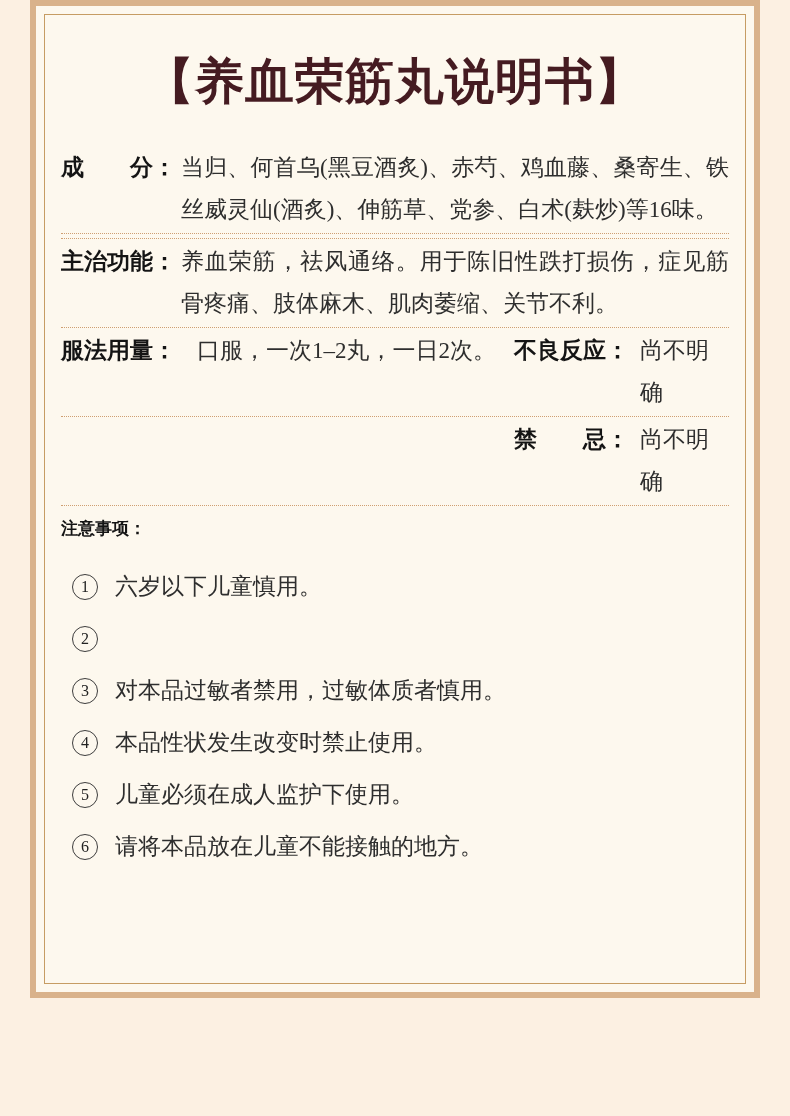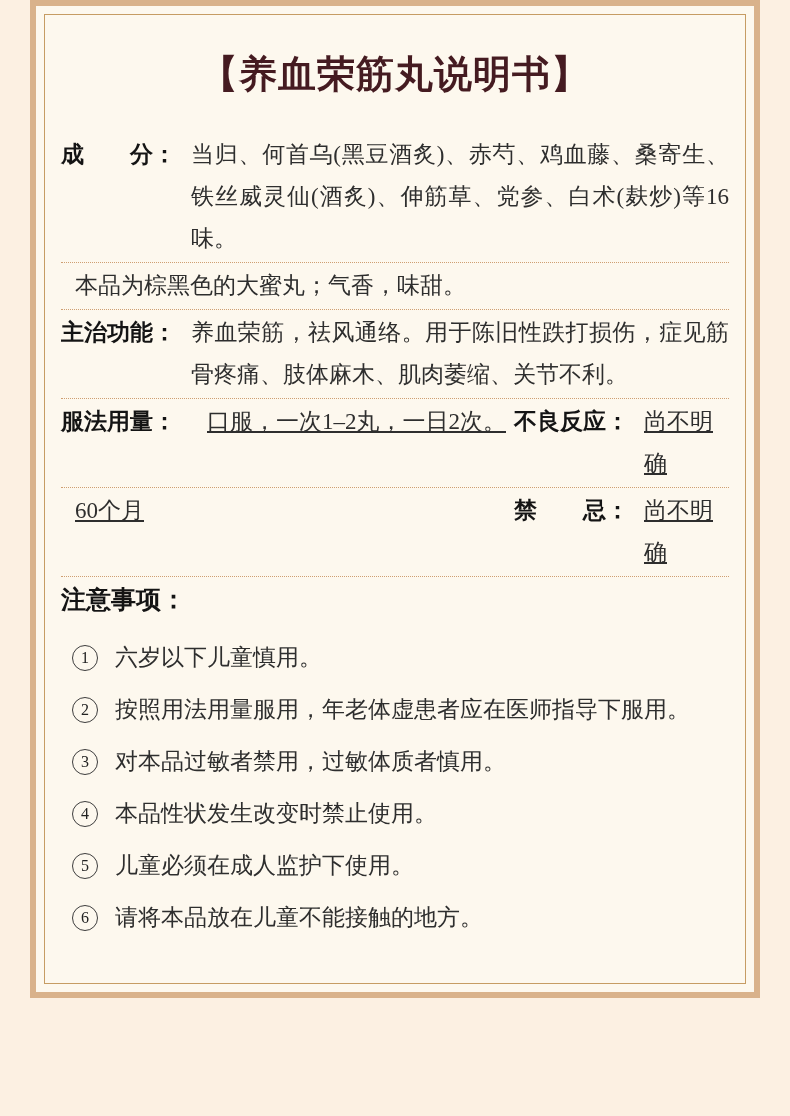--- a/index.html
+++ b/index.html
@@ -26,21 +26,21 @@
     position: absolute;
     top: 8px; left: 8px; right: 8px; bottom: 8px;
     border: 1px solid #c69c63;
     box-sizing: border-box;
     padding: 0 16px;
     overflow: hidden;
   }
   .doc-title {
     margin-top: 36px;
     text-align: center;
-    font-size: 38px;
+    font-size: 49px;
     font-weight: bold;
     color: #451b21;
     letter-spacing: 1px;
     line-height: 1.25;
   }
   .info-table {
     margin-top: 33px;
   }
   .row {
     display: flex;
@@ -57,37 +57,38 @@
     font-weight: bold;
     color: #141414;
   }
   .term {
     display: inline-block;
     width: 92px;
     text-align: justify;
     text-align-last: justify;
   }
   .value {
-    margin-left: 14px;
+    margin-left: 4px;
     flex: 1;
     text-align: justify;
   }
   .pair-left {
     display: flex;
     width: 453px;
     flex: 0 0 453px;
     gap: 16px;
   }
   .pair-right {
     display: flex;
     flex: 1;
+    gap: 6px;
   }
-  .pair-left .value, .pair-right .value { text-align: left; text-decoration: underline; }
+  .pair-left .value, .pair-right .value { text-align: left; }
   .notices-heading {
-    font-size: 25px;
+    font-size: 17px;
     font-weight: bold;
     color: #141414;
     line-height: 42px;
     padding: 2px 0;
   }
   .notices-list {
     margin-top: 22px;
     padding-left: 11px;
   }
   .notice-item {
@@ -122,21 +123,20 @@
     <div class="doc-title">【养血荣筋丸说明书】</div>
 
     <div class="info-table">
 
       <div class="row">
         <div class="term-wrap"><span class="term">成分</span><span>：</span></div>
         <div class="value">当归、何首乌(黑豆酒炙)、赤芍、鸡血藤、桑寄生、铁丝威灵仙(酒炙)、伸筋草、党参、白术(麸炒)等16味。</div>
       </div>
 
       <div class="row">
-        <div class="value">本品为棕黑色的大蜜丸；气香，味甜。</div>
       </div>
 
       <div class="row">
         <div class="term-wrap"><span class="term">主治功能</span><span>：</span></div>
         <div class="value">养血荣筋，祛风通络。用于陈旧性跌打损伤，症见筋骨疼痛、肢体麻木、肌肉萎缩、关节不利。</div>
       </div>
 
 
       <div class="row">
         <div class="pair-left">
@@ -144,38 +144,36 @@
           <div class="value">口服，一次1–2丸，一日2次。</div>
         </div>
         <div class="pair-right">
           <div class="term-wrap"><span class="term">不良反应</span><span>：</span></div>
           <div class="value">尚不明确</div>
         </div>
       </div>
 
       <div class="row">
         <div class="pair-left">
-          <div class="value">60个月</div>
         </div>
         <div class="pair-right">
           <div class="term-wrap"><span class="term">禁忌</span><span>：</span></div>
           <div class="value">尚不明确</div>
         </div>
       </div>
 
       <div class="notices-heading"><span>注意事项</span><span>：</span></div>
 
       <div class="notices-list">
         <div class="notice-item">
           <span class="num-circle">1</span>
           <span>六岁以下儿童慎用。</span>
         </div>
         <div class="notice-item">
           <span class="num-circle">2</span>
-          <span>按照用法用量服用，年老体虚患者应在医师指导下服用。</span>
         </div>
         <div class="notice-item">
           <span class="num-circle">3</span>
           <span>对本品过敏者禁用，过敏体质者慎用。</span>
         </div>
         <div class="notice-item">
           <span class="num-circle">4</span>
           <span>本品性状发生改变时禁止使用。</span>
         </div>
         <div class="notice-item">

